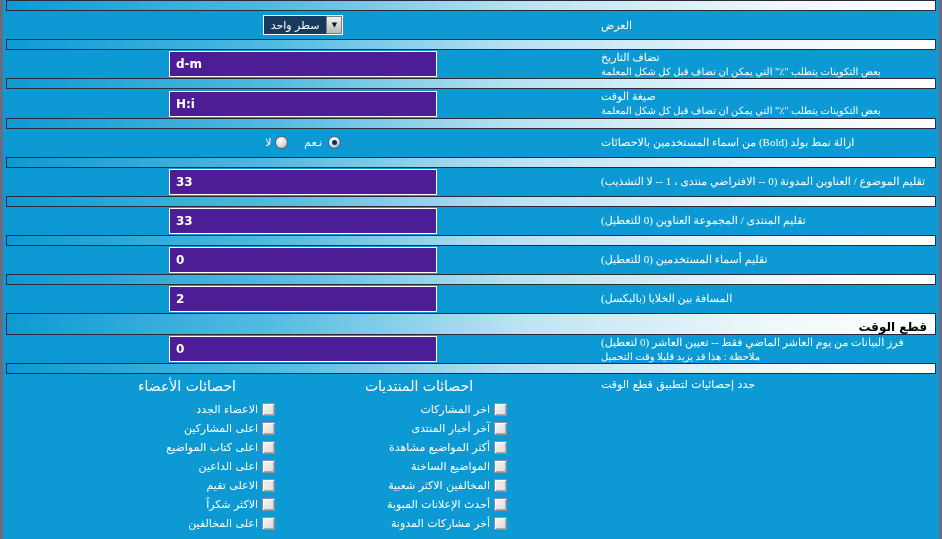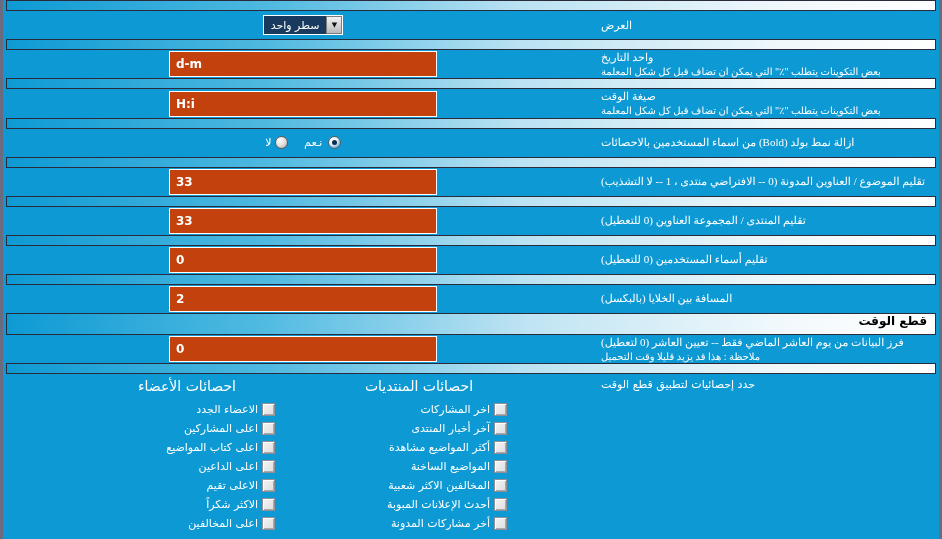--- a/index.html
+++ b/index.html
@@ -26,21 +26,21 @@
     margin: 0 3px;
     border: 1px solid #2a2a3a;
     background: linear-gradient(to left, #ffffff 0%, #eef7fb 18%, #b9e2f2 45%, #4fb9e0 72%, #0d9ad4 100%);
   }
   .sep-tall {
     height: 22px;
     margin: 0 3px;
     border: 1px solid #2a2a3a;
     background: linear-gradient(to left, #ffffff 0%, #f2f9fc 16%, #bfe4f3 44%, #52bbe1 72%, #0d9ad4 100%);
     display: flex;
-    align-items: flex-start;
+    align-items: flex-end;
     justify-content: flex-start;
     padding: 0 8px;
   }
   .sep-tall .sec-title {
     font-size: 12px;
     font-weight: bold;
     color: #000;
     white-space: nowrap;
   }
 
@@ -71,21 +71,21 @@
     flex: 1 1 auto;
     display: flex;
     align-items: center;
     justify-content: center;
   }
 
   
   input.txt {
     width: 268px;
     height: 26px;
-    background: #c2410c;
+    background: #4c1d95;
     border: 1px solid #ffffff;
     color: #ffffff;
     font-size: 12px;
     font-weight: bold;
     font-family: "DejaVu Sans", "Liberation Sans", sans-serif;
     text-align: left;
     padding: 0 6px;
     direction: ltr;
     outline: none;
   }
@@ -204,21 +204,21 @@
         <div class="sel-arrow">▼</div>
         <div class="sel-text">سطر واحد</div>
       </div>
     </div>
   </div>
 
   <div class="sep"></div>
 
   <div class="row">
     <div class="lbl">
-      <span>واحد التاريخ</span>
+      <span>تضاف التاريخ</span>
       <span class="sub">بعض التكوينات يتطلب "٪" التي يمكن ان تضاف قبل كل شكل المعلمة</span>
     </div>
     <div class="ctl">
       <input class="txt" type="text" value="d-m" style="">
     </div>
   </div>
 
   <div class="sep"></div>
 
   <div class="row">

